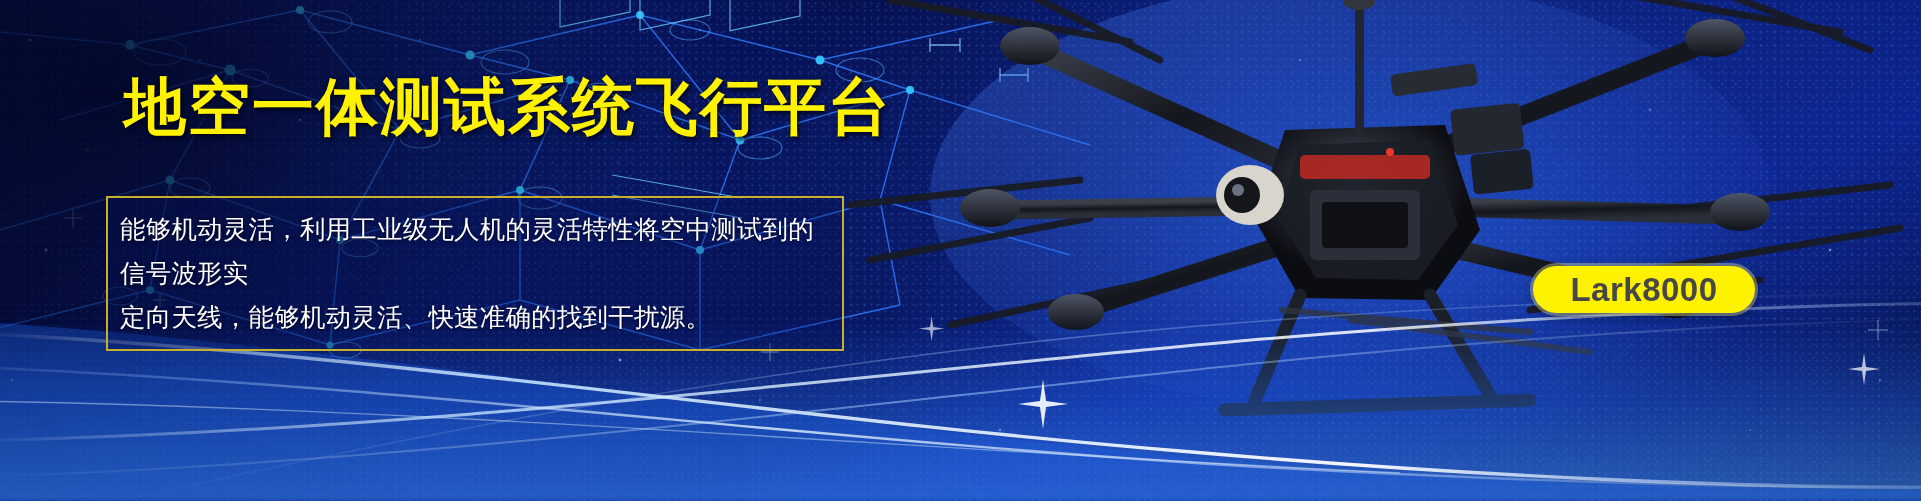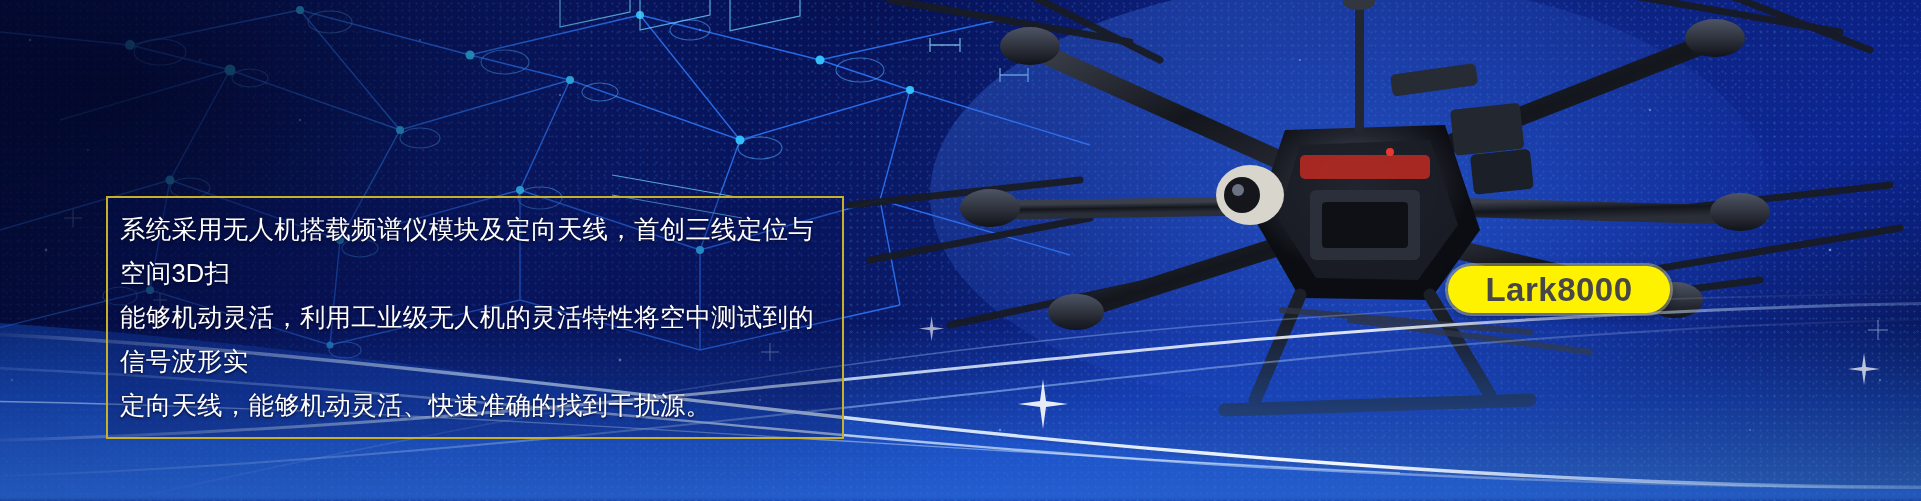--- a/index.html
+++ b/index.html
@@ -69,21 +69,21 @@
     color:#ffffff;
     font-size:25.5px;
     line-height:44px;
     letter-spacing:0.2px;
     text-shadow:0 1px 3px rgba(0,0,25,.9);
     font-weight:500;
   }
 
   
   #badge{
-    position:absolute;left:1448px;top:266px;
+    position:absolute;left:1533px;top:266px;
     width:222px;height:47px;
     background:#FFF200;
     border-radius:26px;
     box-shadow:0 0 0 3px rgba(255,255,160,.35), 0 3px 10px rgba(0,0,30,.55);
     display:flex;align-items:center;justify-content:center;
   }
   #badge-label{
     color:#474747;
     font-size:33px;
     font-weight:bold;
@@ -321,24 +321,24 @@
       <path d="M120 220 C 430 150, 760 86, 1120 52 C 1420 24, 1720 14, 1960 12" stroke="url(#sw3)" stroke-width="1.6" fill="none" opacity=".7"></path>
       <path d="M-30 120 C 460 128, 900 168, 1400 192" stroke="rgba(210,235,255,0.45)" stroke-width="1.4" fill="none"></path>
       <g fill="#ffffff" opacity=".9">
         <path d="M1040 120 l3 -22 l3 22 l22 3 l-22 3 l-3 22 l-3 -22 l-22 -3 Z"></path>
         <path d="M1862 86 l2 -14 l2 14 l14 2 l-14 2 l-2 14 l-2 -14 l-14 -2 Z" opacity=".8"></path>
         <path d="M930 46 l1.6 -11 l1.6 11 l11 1.6 l-11 1.6 l-1.6 11 l-1.6 -11 l-11 -1.6 Z" opacity=".7"></path>
       </g>
     </svg>
   </div>
 
+  <div id="title">地空一体测试系统飞行平台</div>
 
   <div id="desc-box">
     <div id="desc-text">
-      <div>系统采用无人机搭载频谱仪模块及定向天线，首创三线定位与空间3D扫</div>
       <div>能够机动灵活，利用工业级无人机的灵活特性将空中测试到的信号波形实</div>
       <div>定向天线，能够机动灵活、快速准确的找到干扰源。</div>
     </div>
   </div>
 
   <div id="badge">
     <span id="badge-label">Lark8000</span>
   </div>
 
 </div>

